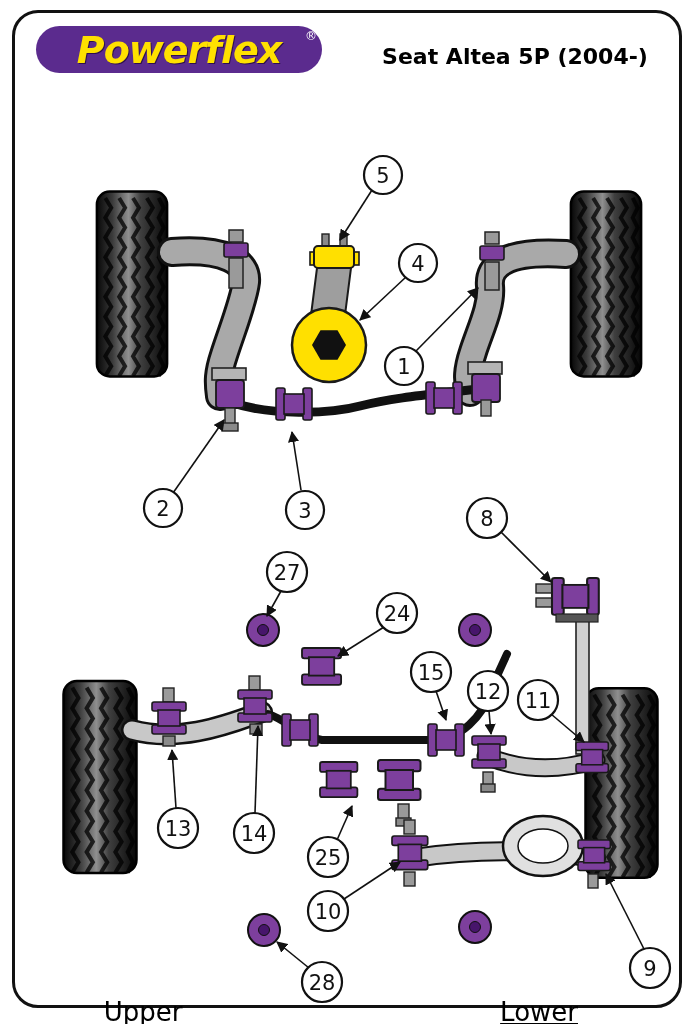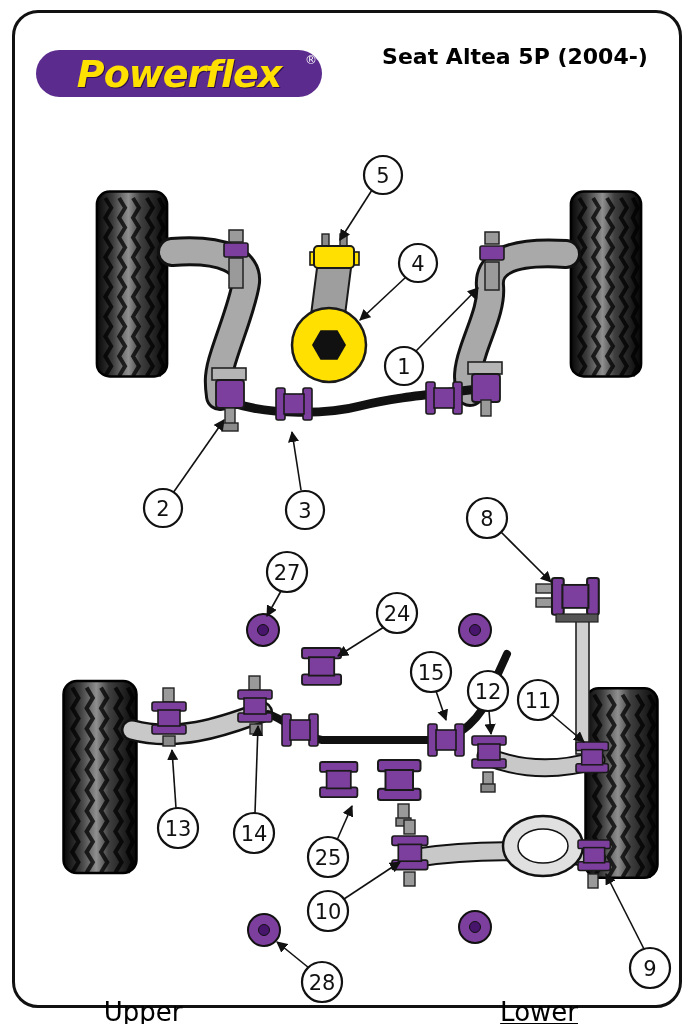--- a/index.html
+++ b/index.html
@@ -2,21 +2,21 @@
 <html><head>
 <meta charset="utf-8">
 <style>
   html,body{margin:0;padding:0;background:#fff;}
   .page{position:relative;width:700px;height:1024px;background:#fff;overflow:hidden;
         font-family:"DejaVu Sans","Liberation Sans",sans-serif;}
   .frame{position:absolute;left:12px;top:10px;width:670px;height:998px;
          border:3px solid #111;border-radius:26px;box-sizing:border-box;}
   .diagram{position:absolute;left:0;top:0;}
   .logo{position:absolute;left:36px;top:26px;width:286px;height:47px;
-        background:#5b2b8e;border-radius:24px;display:flex;align-items:center;justify-content:center;margin-top:24px;}
+        background:#5b2b8e;border-radius:24px;display:flex;align-items:center;justify-content:center;}
   .logo-text{color:#ffe000;font-size:38px;font-weight:bold;font-style:italic;letter-spacing:-1px;
              text-shadow:1px 1px 0 #2d0f4e;}
   .logo-reg{position:absolute;right:5px;top:3px;color:#fff;font-size:12px;font-style:normal;}
   .title{position:absolute;left:360px;top:44px;width:310px;text-align:center;
          font-size:22px;font-weight:bold;color:#000;}
   .footer-label{position:absolute;top:980px;font-size:26px;color:#000000;margin-top:17px;}
   .footer-left{left:78px;width:130px;text-align:center;}
   .footer-right{left:438px;width:140px;text-align:right;text-decoration:underline;}
   .callout-circle{fill:#fff;stroke:#111;stroke-width:2.2;}
   .callout-num{font-size:21px;fill:#111;text-anchor:middle;}

